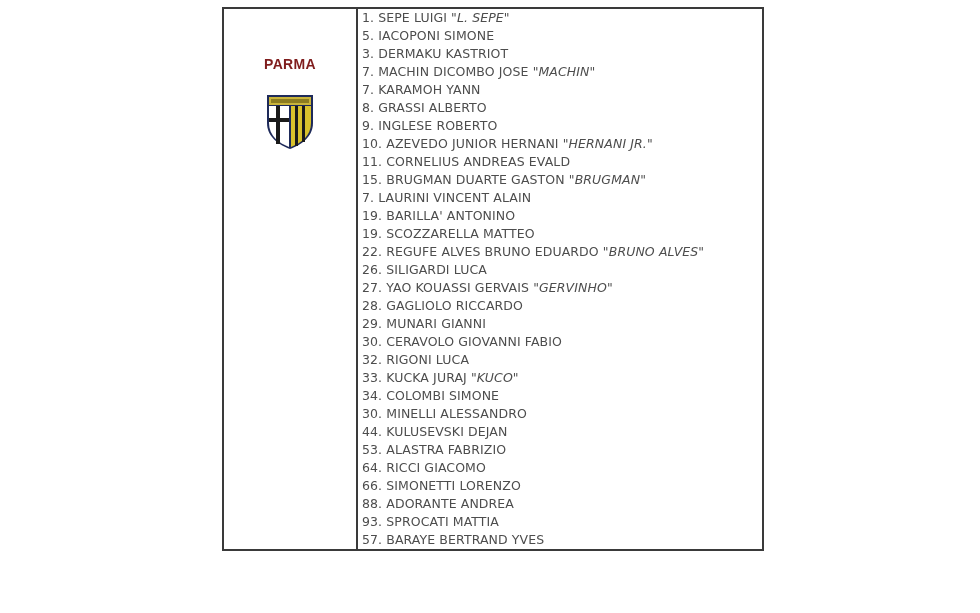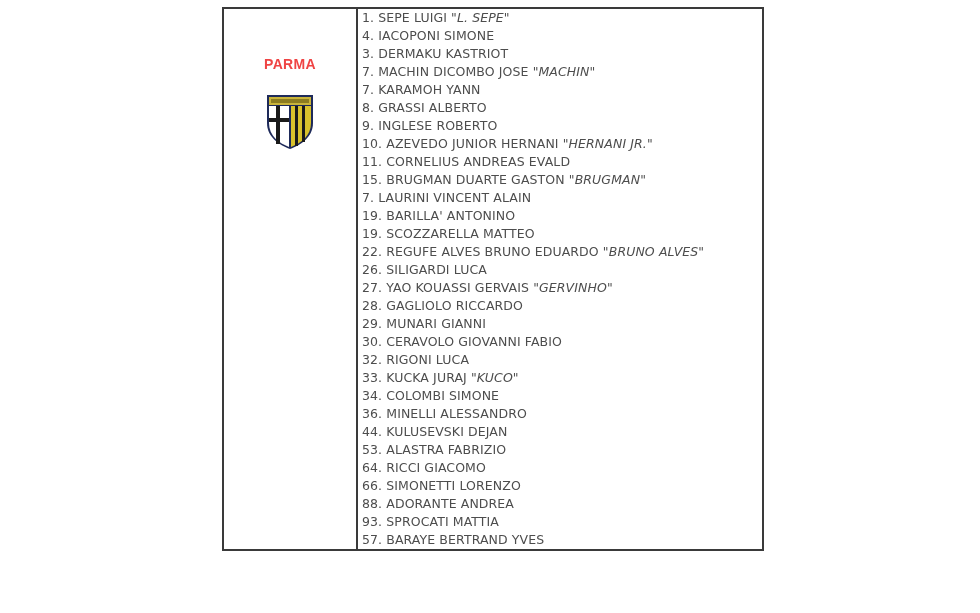--- a/index.html
+++ b/index.html
@@ -10,21 +10,21 @@
     border-collapse: collapse;
     border: 2px solid #3a3a3a;
   }
   .team-cell {
     width: 132px; vertical-align: top; text-align: center;
     border-right: 2px solid #3a3a3a; padding: 0;
   }
   .team-name {
     display: block; margin-top: 47px;
     font-family: "Liberation Sans", sans-serif; font-weight: bold;
-    font-size: 14px; color: #ef4444; letter-spacing: 0.3px;
+    font-size: 14px; color: #7f1d1d; letter-spacing: 0.3px;
   }
   .crest { display: block; margin: 21px auto 0; width: 50px; height: 58px; }
   .player-cell {
     width: 400px; height: 18px; padding: 0 0 0 4px;
     border-bottom: 2px solid #3a3a3a;
     font-family: "DejaVu Sans", sans-serif; font-size: 12.5px;
     color: #4d4d4d; line-height: 18px; white-space: nowrap;
     letter-spacing: 0.1px;
   }
   .player-cell:last-child { border-bottom: none; }
@@ -47,21 +47,21 @@
           <rect x="11" y="13" width="4" height="38" fill="#1a1a1a"></rect>
           <rect x="4" y="25" width="20" height="4" fill="#1a1a1a"></rect>
           <path d="M26 13 H46 V30 C46 43 36 50 26 54 Z" fill="#d8c12c"></path>
           <rect x="30" y="13" width="3" height="40" fill="#1a1a1a"></rect>
           <rect x="37" y="13" width="3" height="36" fill="#1a1a1a"></rect>
         </svg>
       </td>
     <td class="player-cell"><span>1. SEPE LUIGI </span><span class="nick">"L. SEPE"</span></td>
       </tr>
   <tr>
-        <td class="player-cell"><span>4. IACOPONI SIMONE</span><span class="nick"></span></td>
+        <td class="player-cell"><span>5. IACOPONI SIMONE</span><span class="nick"></span></td>
       </tr>
       <tr>
         <td class="player-cell"><span>3. DERMAKU KASTRIOT</span><span class="nick"></span></td>
       </tr>
       <tr>
         <td class="player-cell"><span>7. MACHIN DICOMBO JOSE </span><span class="nick">"MACHIN"</span></td>
       </tr>
       <tr>
         <td class="player-cell"><span>7. KARAMOH YANN</span><span class="nick"></span></td>
       </tr>
@@ -110,21 +110,21 @@
       <tr>
         <td class="player-cell"><span>32. RIGONI LUCA</span><span class="nick"></span></td>
       </tr>
       <tr>
         <td class="player-cell"><span>33. KUCKA JURAJ </span><span class="nick">"KUCO"</span></td>
       </tr>
       <tr>
         <td class="player-cell"><span>34. COLOMBI SIMONE</span><span class="nick"></span></td>
       </tr>
       <tr>
-        <td class="player-cell"><span>36. MINELLI ALESSANDRO</span><span class="nick"></span></td>
+        <td class="player-cell"><span>30. MINELLI ALESSANDRO</span><span class="nick"></span></td>
       </tr>
       <tr>
         <td class="player-cell"><span>44. KULUSEVSKI DEJAN</span><span class="nick"></span></td>
       </tr>
       <tr>
         <td class="player-cell"><span>53. ALASTRA FABRIZIO</span><span class="nick"></span></td>
       </tr>
       <tr>
         <td class="player-cell"><span>64. RICCI GIACOMO</span><span class="nick"></span></td>
       </tr>

